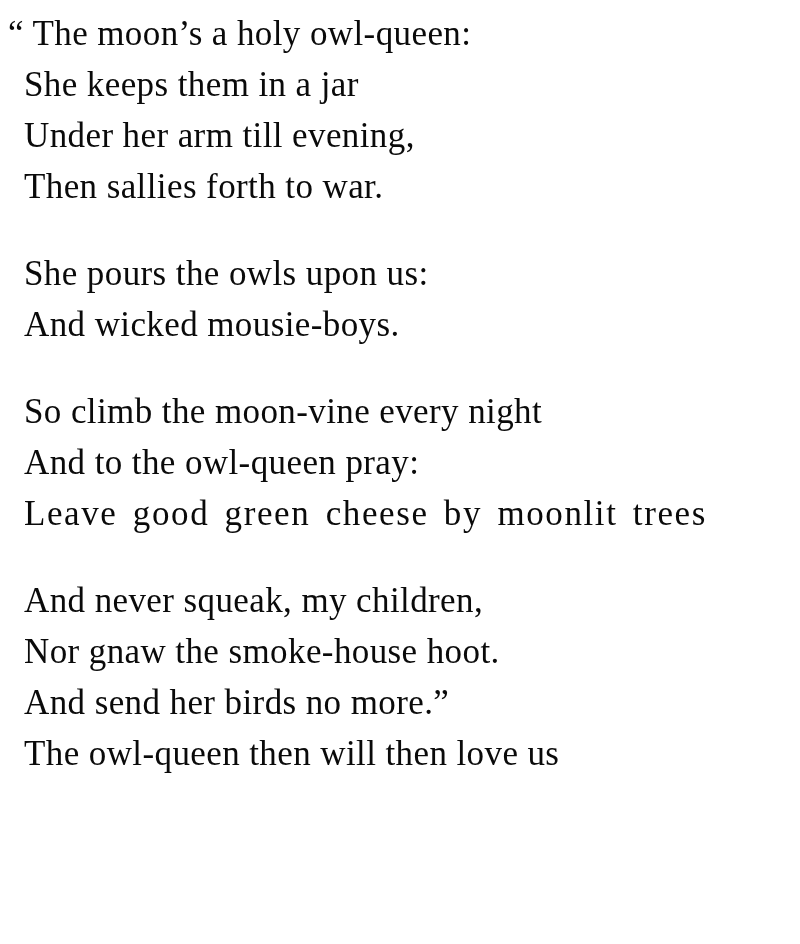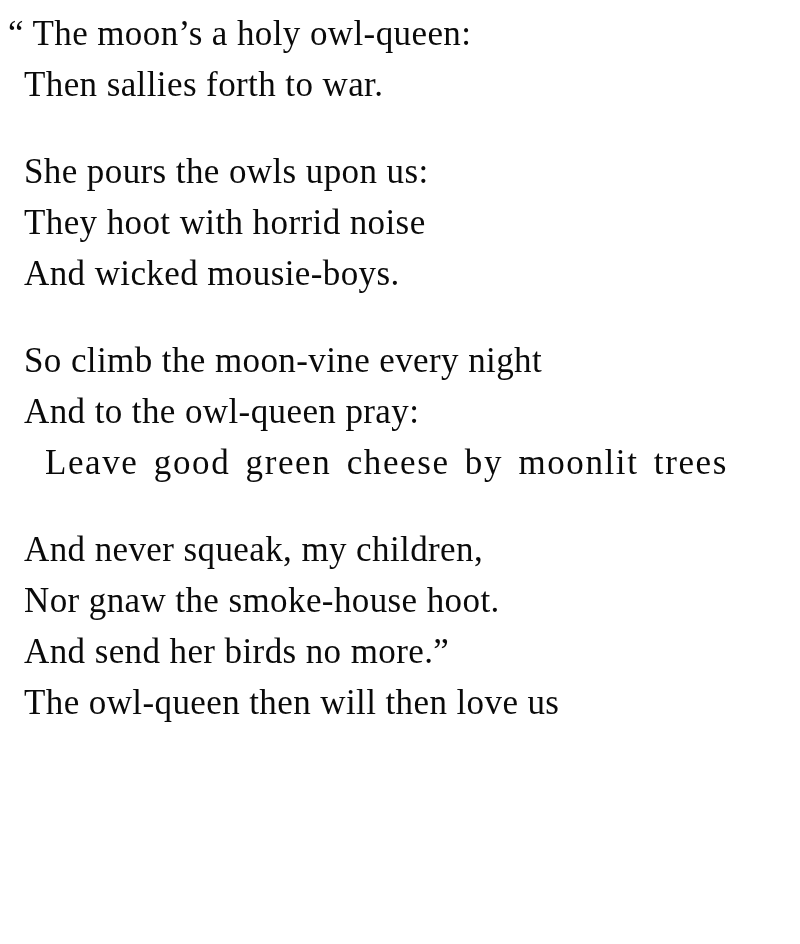--- a/index.html
+++ b/index.html
@@ -38,37 +38,37 @@
     font-weight: 400;
   }
   
   .stanza.first .line.opening {
     text-indent: -16px;
   }
   
   .line.wide {
     letter-spacing: 1.6px;
     word-spacing: 5px;
-    margin-left: 21px;
   }
 </style>
 </head>
 <body>
 
 <div class="page">
   <div class="poem">
 
     <div class="stanza first">
       <div class="line opening">“ The moon’s a holy owl-queen:</div>
+      <div class="line">She keeps them in a jar</div>
+      <div class="line">Under her arm till evening,</div>
       <div class="line">Then sallies forth to war.</div>
     </div>
 
     <div class="stanza">
       <div class="line">She pours the owls upon us:</div>
-      <div class="line">They hoot with horrid noise</div>
       <div class="line">And wicked mousie-boys.</div>
     </div>
 
     <div class="stanza">
       <div class="line">So climb the moon-vine every night</div>
       <div class="line">And to the owl-queen pray:</div>
       <div class="line wide">Leave good green cheese by moonlit trees</div>
     </div>
 
     <div class="stanza">

